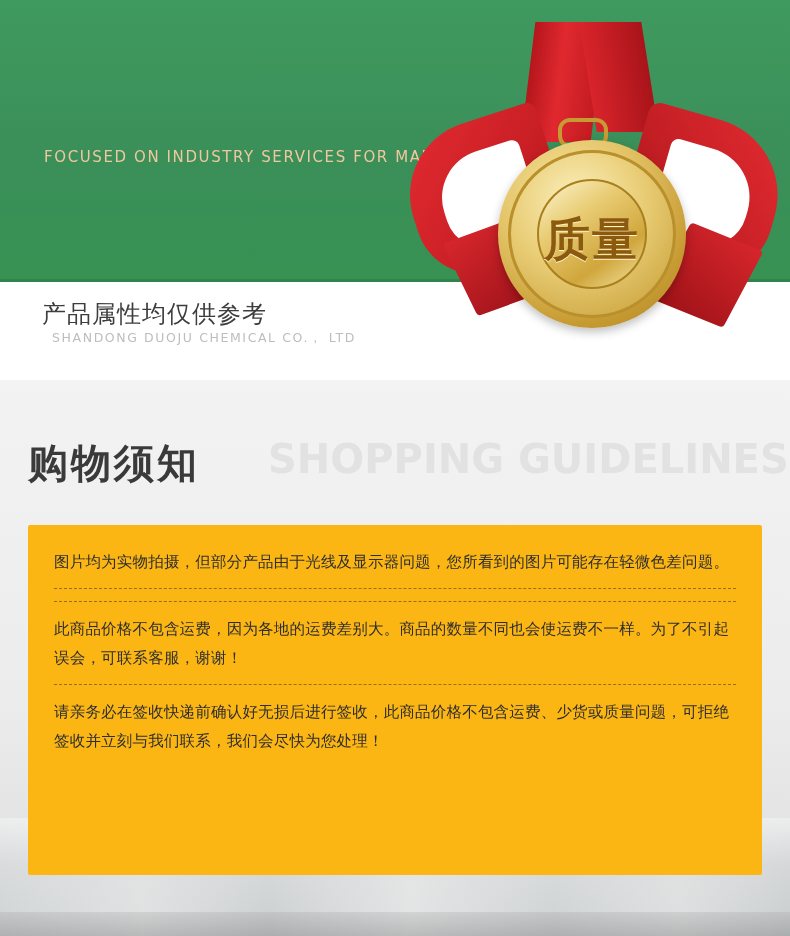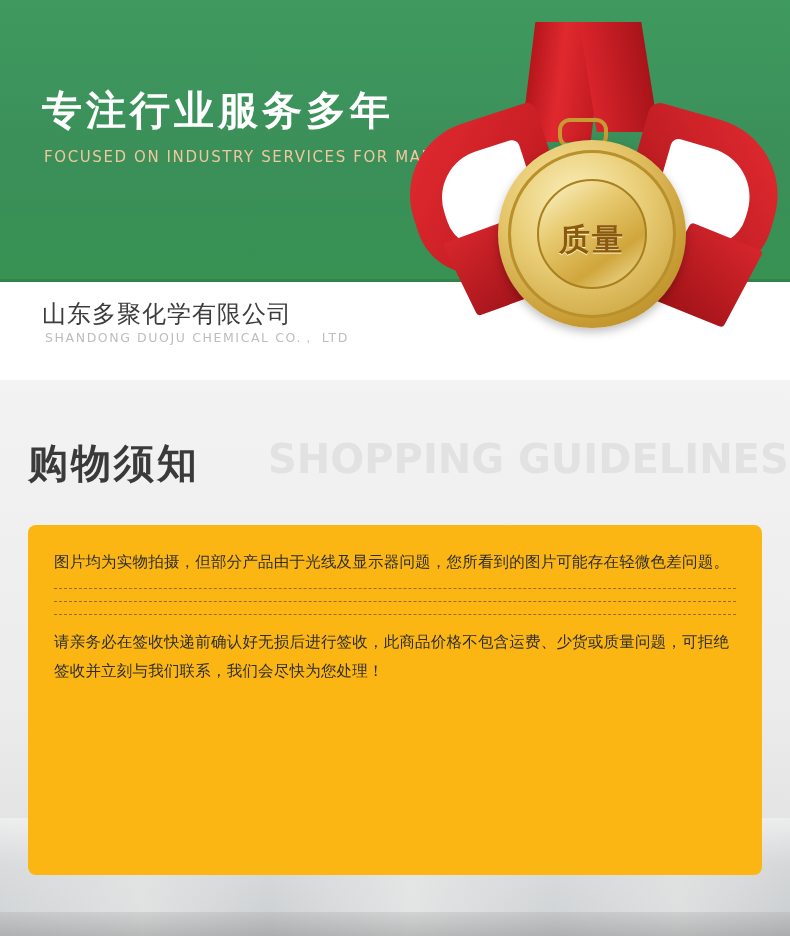--- a/index.html
+++ b/index.html
@@ -77,21 +77,21 @@
     position: absolute;
     left: 42px;
     top: 298px;
     font-size: 24px;
     color: #3d3d3d;
     letter-spacing: 1px;
     white-space: nowrap;
   }
   .company-en {
     position: absolute;
-    left: 45px;
+    left: 52px;
     top: 330px;
     font-size: 12.5px;
     color: #bdbdbd;
     letter-spacing: 1.6px;
     white-space: nowrap;
     font-family: "DejaVu Sans", sans-serif;
   }
 
   
   .medal-wrap {
@@ -184,21 +184,21 @@
     position: absolute;
     left: 26px; top: 26px; right: 26px; bottom: 26px;
     border-radius: 50%;
     background: linear-gradient(145deg, #fdf6cf 0%, #e8cb72 35%, #d0a63c 70%, #f4e6a5 100%);
     border: 2px solid #a9801f;
     display: flex;
     align-items: center;
     justify-content: center;
   }
   .medal-text {
-    font-size: 31px;
+    font-size: 46px;
     font-weight: bold;
     color: #8c5a0e;
     letter-spacing: 2px;
     text-shadow: 0 1px 0 #fff4c2;
     margin-top: 12px;
   }
 
   
   .guide {
     position: relative;
@@ -245,21 +245,21 @@
     white-space: nowrap;
     font-family: "DejaVu Sans", sans-serif;
   }
   .notice-box {
     position: absolute;
     left: 28px;
     top: 145px;
     width: 734px;
     height: 350px;
     background: #fcb614;
-    border-radius: 8px;
+    border-radius: 2px;
     z-index: 4;
     box-sizing: border-box;
     padding: 22px 26px 0 26px;
   }
   .notice-item {
     color: #2e2e2e;
     font-size: 15.5px;
     line-height: 29px;
     letter-spacing: 0.2px;
   }
@@ -272,24 +272,23 @@
 </style>
 </head>
 <body>
 
 <div class="page">
 
   <div class="banner">
     <div class="banner-green"></div>
     <div class="banner-white"></div>
 
-    <div class="banner-title">专注行业服务多年</div>
     <div class="banner-subtitle">FOCUSED ON INDUSTRY SERVICES FOR MANY YEARS</div>
 
-    <div class="company-cn">山东多聚化学有限公司</div>
+    <div class="company-cn">产品属性均仅供参考</div>
     <div class="company-en">SHANDONG DUOJU CHEMICAL CO.， LTD</div>
 
     <div class="medal-wrap">
       <div class="ribbon rb1"></div>
       <div class="ribbon rb2"></div>
       <div class="ribbon rb3"></div>
       <div class="rb3-inner"></div>
       <div class="ribbon rb4"></div>
       <div class="rb4-inner"></div>
       <div class="ribbon rb5"></div>
@@ -308,18 +307,19 @@
   <div class="guide">
     <div class="guide-photo-strip"></div>
 
     <div class="guide-title-en">SHOPPING GUIDELINES</div>
     <div class="guide-title-cn">购物须知</div>
 
     <div class="notice-box">
       <div class="notice-item">图片均为实物拍摄，但部分产品由于光线及显示器问题，您所看到的图片可能存在轻微色差问题。</div>
       <div class="notice-sep"></div>
       <div class="notice-sep"></div>
+      <div class="notice-item">此商品价格不包含运费，因为各地的运费差别大。商品的数量不同也会使运费不一样。为了不引起误会，可联系客服，谢谢！</div>
       <div class="notice-sep"></div>
       <div class="notice-item">请亲务必在签收快递前确认好无损后进行签收，此商品价格不包含运费、少货或质量问题，可拒绝签收并立刻与我们联系，我们会尽快为您处理！</div>
     </div>
   </div>
 
 </div>
 
 </body></html>

